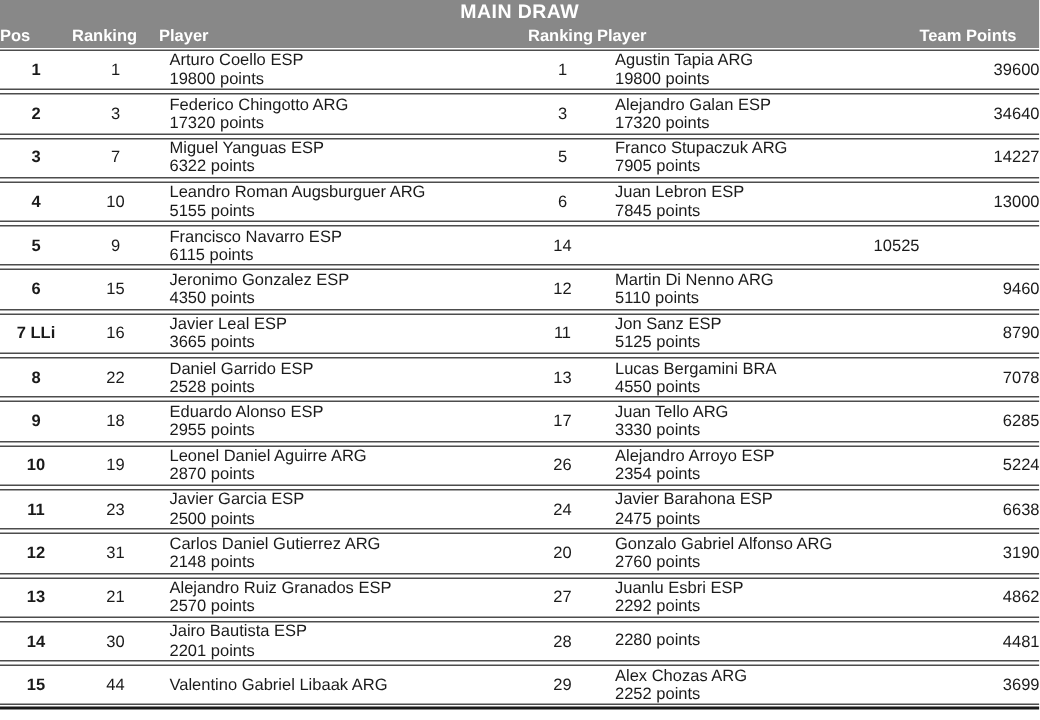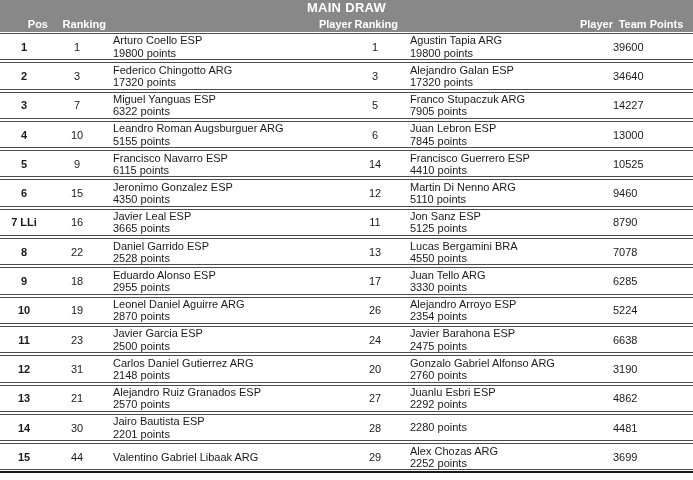--- a/index.html
+++ b/index.html
@@ -21,36 +21,36 @@
     height:16px;background:var(--header-bg);
     color:var(--header-text);font-weight:bold;font-size:13px;
     text-align:center;line-height:16px;letter-spacing:.3px;
   }
   .col-header{
     height:16px;background:var(--header-bg);
     display:grid;grid-template-columns:48px 58px 246px 46px 215px 80px;
     align-items:center;color:var(--header-text);
     font-weight:bold;font-size:11px;
   }
-  .col-header .hc{text-align:right;}
-  .col-header .hr{text-align:center;padding-right:4px;}
+  .col-header .hc{text-align:left;}
+  .col-header .hr{text-align:left;padding-right:4px;}
   .tbody{padding-top:1px;border-bottom:2px solid var(--outer-border);}
   .row{
     display:grid;grid-template-columns:48px 58px 246px 46px 215px 80px;
     height:27.3px;margin-bottom:2px;
     border-top:1px solid var(--row-border);
     border-bottom:1px solid var(--row-border);
     align-items:center;font-size:11px;background:#fff;
   }
   .row:last-child{margin-bottom:1px;}
   .cell.pos{font-weight:bold;text-align:center;}
   .cell.rank{text-align:center;}
   .cell.player{padding-left:7px;line-height:12.2px;}
   .cell.player.p2{padding-left:12px;}
-  .cell.tpoints{text-align:left;}
+  .cell.tpoints{text-align:right;}
 </style>
 </head>
 <body>
 
 <div class="page">
 
   <div class="title-bar">MAIN DRAW</div>
 
   <div class="col-header">
     <div class="hc">Pos</div>
@@ -123,24 +123,20 @@
   </div>
 
   <div class="row">
     <div class="cell pos">5</div>
     <div class="cell rank">9</div>
     <div class="cell player">
       <div class="pname">Francisco Navarro ESP</div>
       <div class="ppoints">6115 points</div>
     </div>
     <div class="cell rank">14</div>
-    <div class="cell player p2">
-      <div class="pname">Francisco Guerrero ESP</div>
-      <div class="ppoints">4410 points</div>
-    </div>
     <div class="cell tpoints">10525</div>
   </div>
 
   <div class="row">
     <div class="cell pos">6</div>
     <div class="cell rank">15</div>
     <div class="cell player">
       <div class="pname">Jeronimo Gonzalez ESP</div>
       <div class="ppoints">4350 points</div>
     </div>

